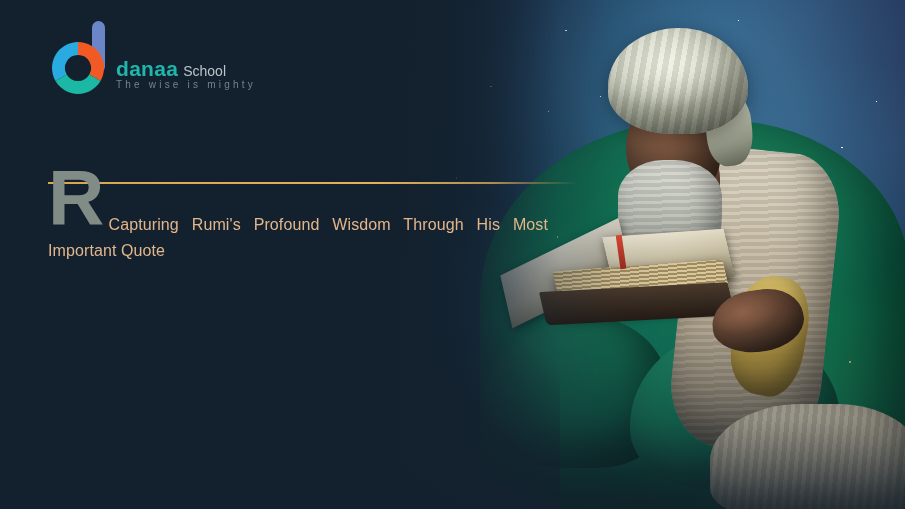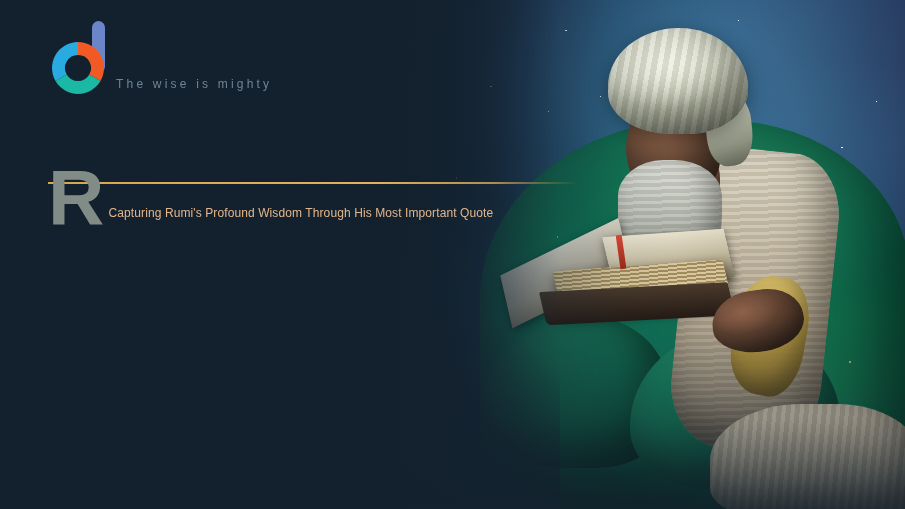--- a/index.html
+++ b/index.html
@@ -297,21 +297,21 @@
   .logo-mark { position:relative; width:64px; height:76px; }
   .logo-text { margin-left:4px; padding-bottom:6px; }
   .logo-title { display:flex; align-items:baseline; }
   .logo-danaa {
     font-size:21px; font-weight:700; color:#1fb6ac; letter-spacing:.3px; line-height:1;
   }
   .logo-school {
     font-size:14px; font-weight:400; color:#b9c4cc; margin-left:5px; line-height:1;
   }
   .logo-tagline {
-    margin-top:11px; font-size:12px; color:#6f8494; letter-spacing:3.2px; line-height:1;
+    margin-top:1px; font-size:10px; color:#6f8494; letter-spacing:3.2px; line-height:1;
   }
 
   
   .content { position:absolute; left:48px; top:160px; width:520px; }
 
   .headline {
     position:relative;
     color:#e7e8e1;
     font-size:30px;
     font-weight:400;
@@ -330,24 +330,24 @@
   }
 
   .divider {
     margin-top:22px;
     width:530px; height:2px;
     background:linear-gradient(90deg,
       #d8a64f 0%, #e3b15b 62%, rgba(227,177,91,.75) 84%, rgba(227,177,91,0) 100%);
   }
 
   .subhead {
-    margin-top:16px;
+    margin-top:28px;
     width:500px;
     color:#e2b68c;
-    font-size:12px;
+    font-size:16px;
     font-weight:400;
     line-height:26px;
     text-align:justify;
     text-align-last:left;
     letter-spacing:.1px;
   }
 </style>
 </head>
 <body>
 
@@ -401,20 +401,24 @@
         <rect x="44" y="1" width="13" height="52" rx="6.5" fill="#6b85c9"></rect>
 
         <g transform="translate(30,48)">
           <path d="M 0,-26 A 26,26 0 0 0 -22.5,13 L -11.3,6.5 A 13,13 0 0 1 0,-13 Z" fill="#29abe2"></path>
           <path d="M 0,-26 A 26,26 0 0 1 22.5,13 L 11.3,6.5 A 13,13 0 0 0 0,-13 Z" fill="#f15a24"></path>
           <path d="M -22.5,13 A 26,26 0 0 0 22.5,13 L 11.3,6.5 A 13,13 0 0 1 -11.3,6.5 Z" fill="#1bb9a5"></path>
         </g>
       </svg>
     </div>
     <div class="logo-text">
+      <div class="logo-title">
+        <span class="logo-danaa">danaa</span>
+        <span class="logo-school">School</span>
+      </div>
       <div class="logo-tagline">The wise is mighty</div>
     </div>
   </div>
 
   <div class="content">
     <h1 class="headline"><span class="dropcap">R</span></h1>
     <div class="divider"></div>
     <p class="subhead">Capturing Rumi's Profound Wisdom Through His Most Important Quote</p>
   </div>
 

